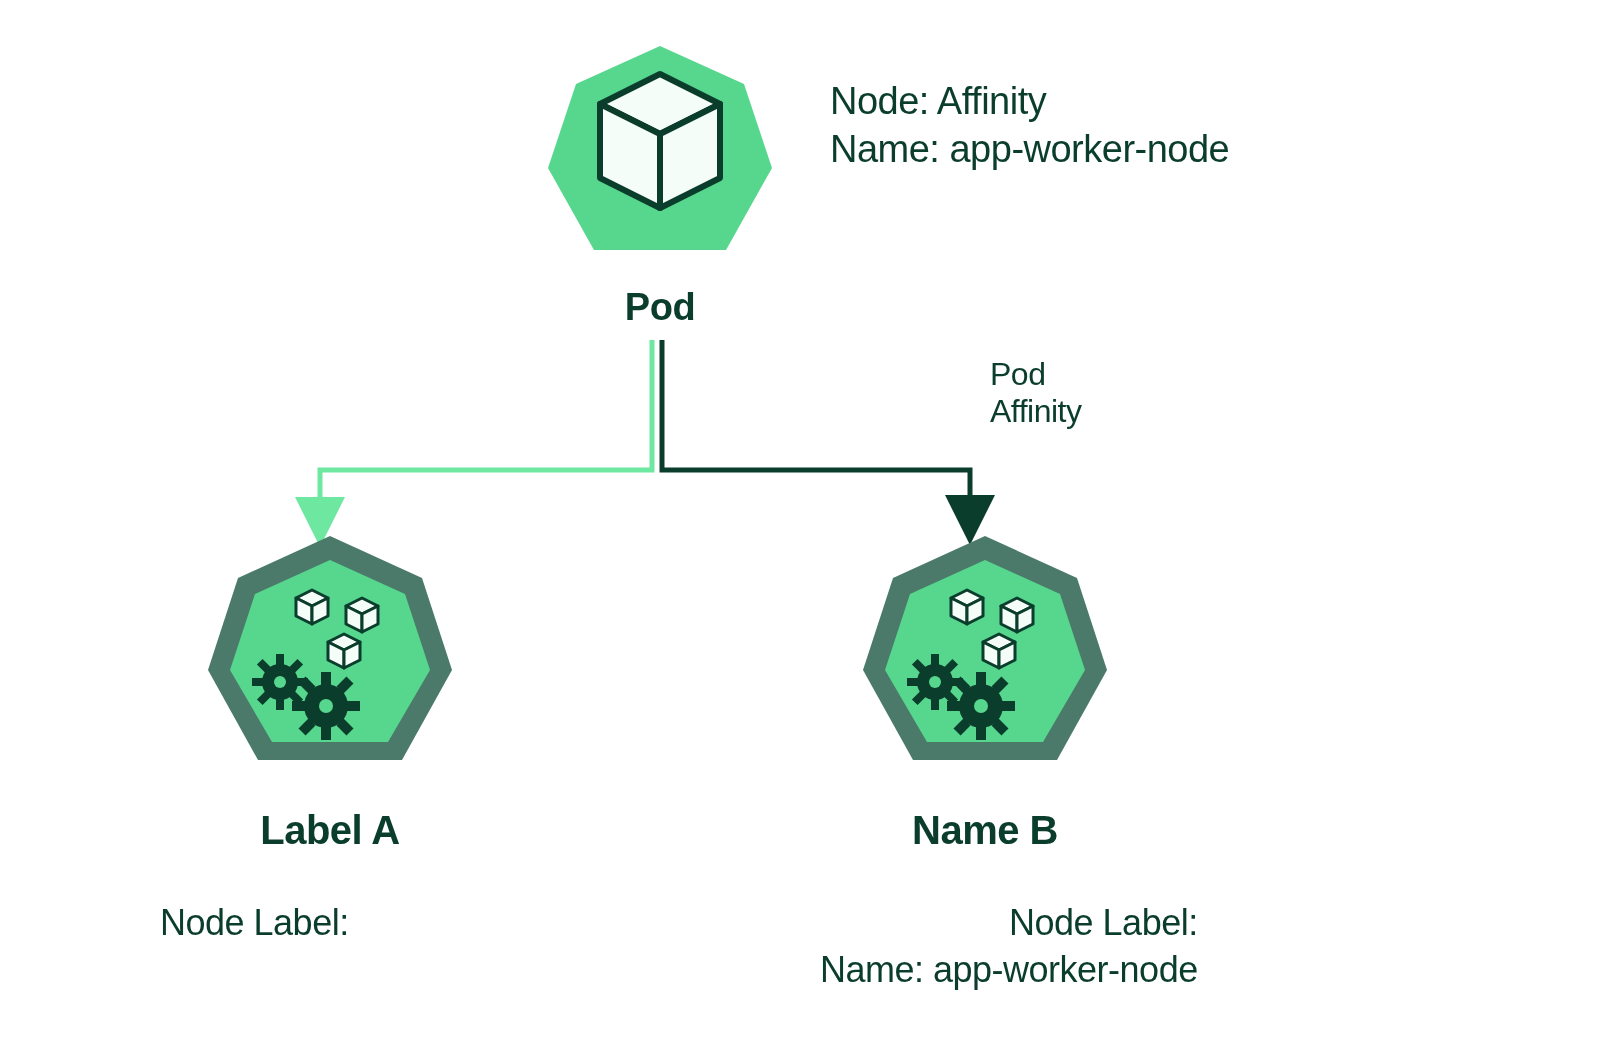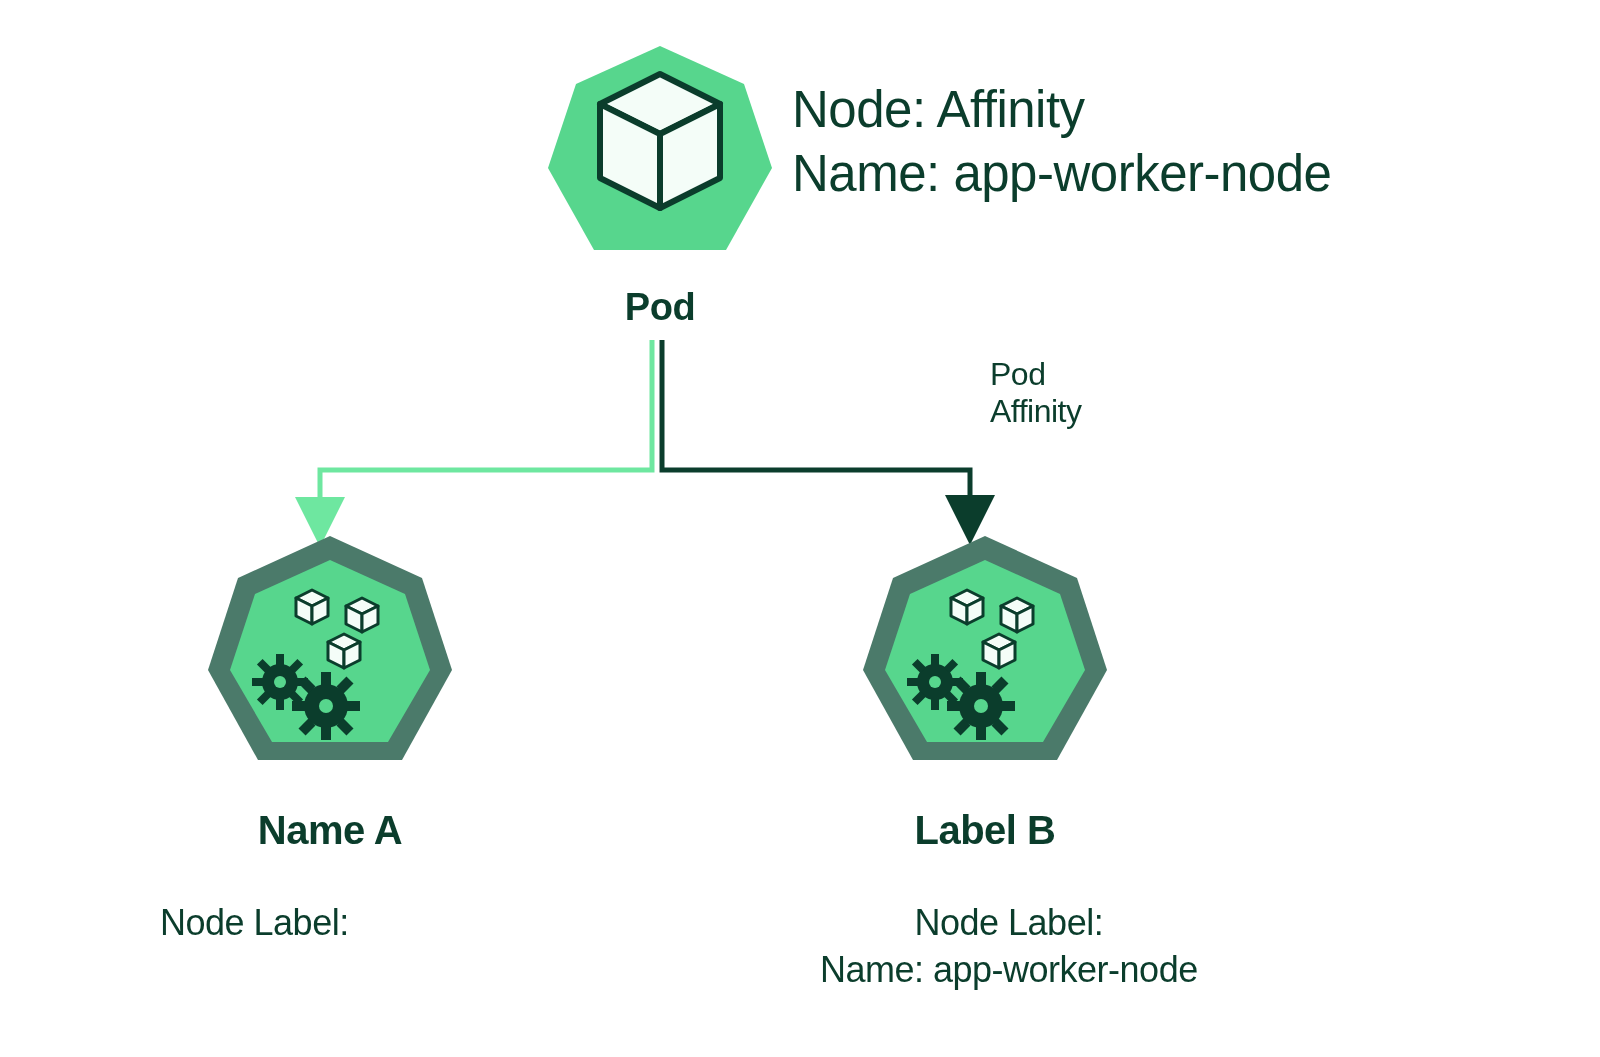--- a/index.html
+++ b/index.html
@@ -32,23 +32,23 @@
     display: block;
   }
   .pod-label {
     font-weight: 700;
     font-size: 38px;
     margin-top: 6px;
     letter-spacing: -0.5px;
   }
   .pod-info {
     position: absolute;
-    left: 792px;
+    left: 830px;
     top: 78px;
-    font-size: 51px;
+    font-size: 38px;
     line-height: 1.25;
     letter-spacing: -0.5px;
   }
   .arrow-label {
     position: absolute;
     left: 990px;
     top: 356px;
     font-size: 32px;
     line-height: 1.15;
     letter-spacing: -0.5px;
@@ -70,21 +70,21 @@
     font-weight: 700;
     font-size: 40px;
     margin-top: 18px;
     letter-spacing: -0.5px;
   }
   .node-label-block {
     position: absolute;
     font-size: 36px;
     line-height: 1.3;
     letter-spacing: -0.5px;
-    text-align: center;
+    text-align: right;
   }
   .nl-a { left: 160px; top: 900px; }
   .nl-b { left: 820px; top: 900px; }
   svg { overflow: visible; }
 </style>
 </head>
 <body>
 
 <div class="stage">
 
@@ -191,21 +191,21 @@
             <rect x="-34" y="-5" width="14" height="10"></rect>
             <rect x="20" y="-5" width="14" height="10"></rect>
             <rect x="14" y="-28" width="10" height="14" transform="rotate(45 19 -21)"></rect>
             <rect x="-24" y="14" width="10" height="14" transform="rotate(45 -19 21)"></rect>
             <rect x="-24" y="-28" width="10" height="14" transform="rotate(-45 -19 -21)"></rect>
             <rect x="14" y="14" width="10" height="14" transform="rotate(-45 19 21)"></rect>
           </g>
         </g>
       </g>
     </svg>
-    <div class="node-title">Name A</div>
+    <div class="node-title">Label A</div>
   </div>
 
   <div class="node-wrap node-b">
     <svg class="node-hept" viewBox="0 0 260 260">
       <path d="M130 6 L222 48 L252 140 L202 230 L58 230 L8 140 L38 48 Z" fill="#4b7a6a"></path>
       <path d="M130 30 L205 64 L230 140 L188 212 L72 212 L30 140 L55 64 Z" fill="#57d68d"></path>
       <g stroke="#0b3d2c" stroke-width="3" fill="#f4fdf8" stroke-linejoin="round">
         <g transform="translate(96,60)">
           <path d="M16 0 L32 8 L16 16 L0 8 Z"></path>
           <path d="M0 8 L16 16 L16 34 L0 26 Z"></path>
@@ -246,21 +246,21 @@
             <rect x="-34" y="-5" width="14" height="10"></rect>
             <rect x="20" y="-5" width="14" height="10"></rect>
             <rect x="14" y="-28" width="10" height="14" transform="rotate(45 19 -21)"></rect>
             <rect x="-24" y="14" width="10" height="14" transform="rotate(45 -19 21)"></rect>
             <rect x="-24" y="-28" width="10" height="14" transform="rotate(-45 -19 -21)"></rect>
             <rect x="14" y="14" width="10" height="14" transform="rotate(-45 19 21)"></rect>
           </g>
         </g>
       </g>
     </svg>
-    <div class="node-title">Label B</div>
+    <div class="node-title">Name B</div>
   </div>
 
   <div class="node-label-block nl-a">
     <div>Node Label:</div>
   </div>
 
   <div class="node-label-block nl-b">
     <div>Node Label:</div>
     <div>Name: app-worker-node</div>
   </div>

